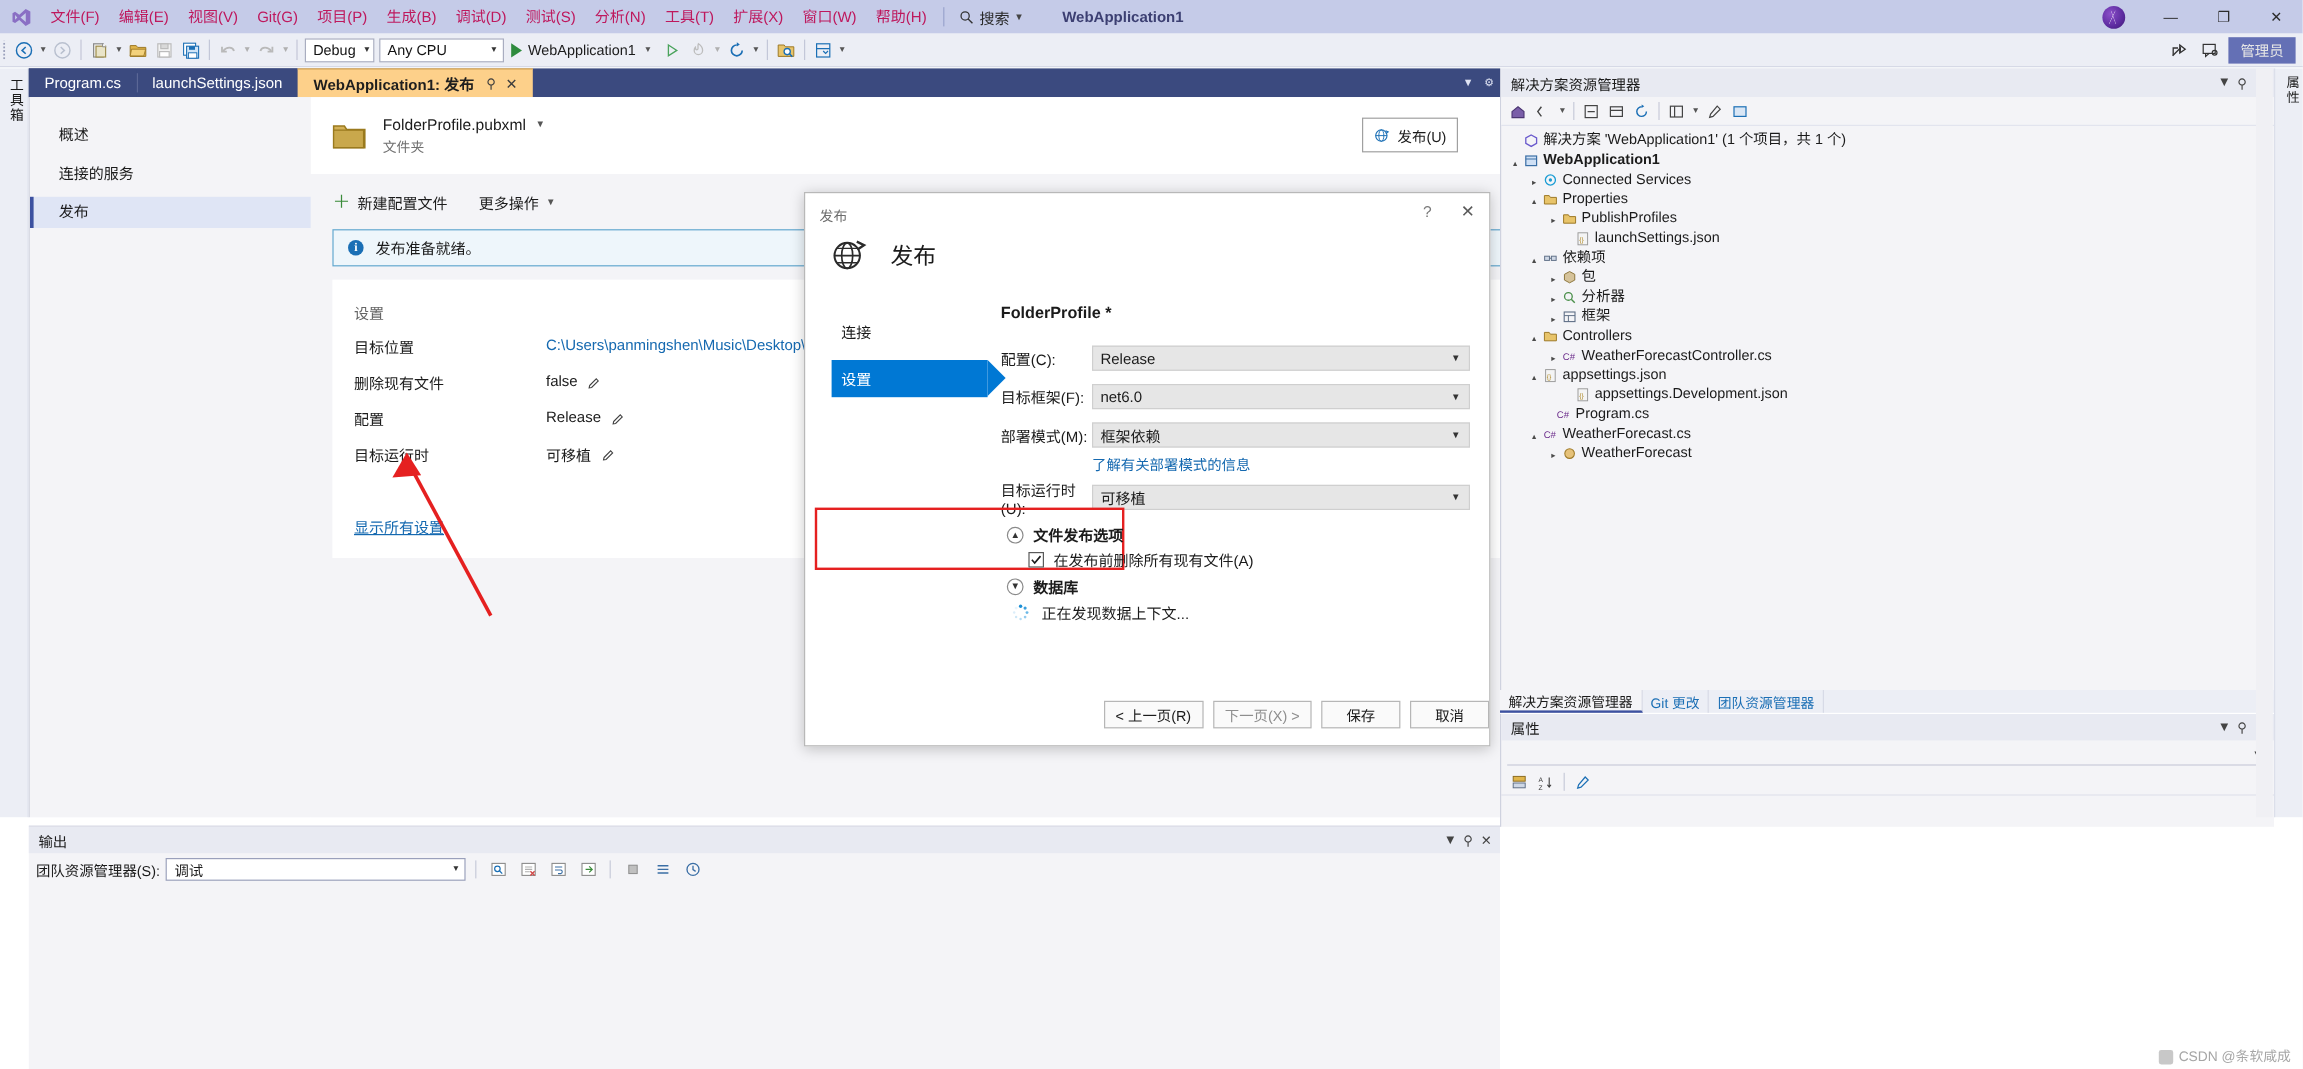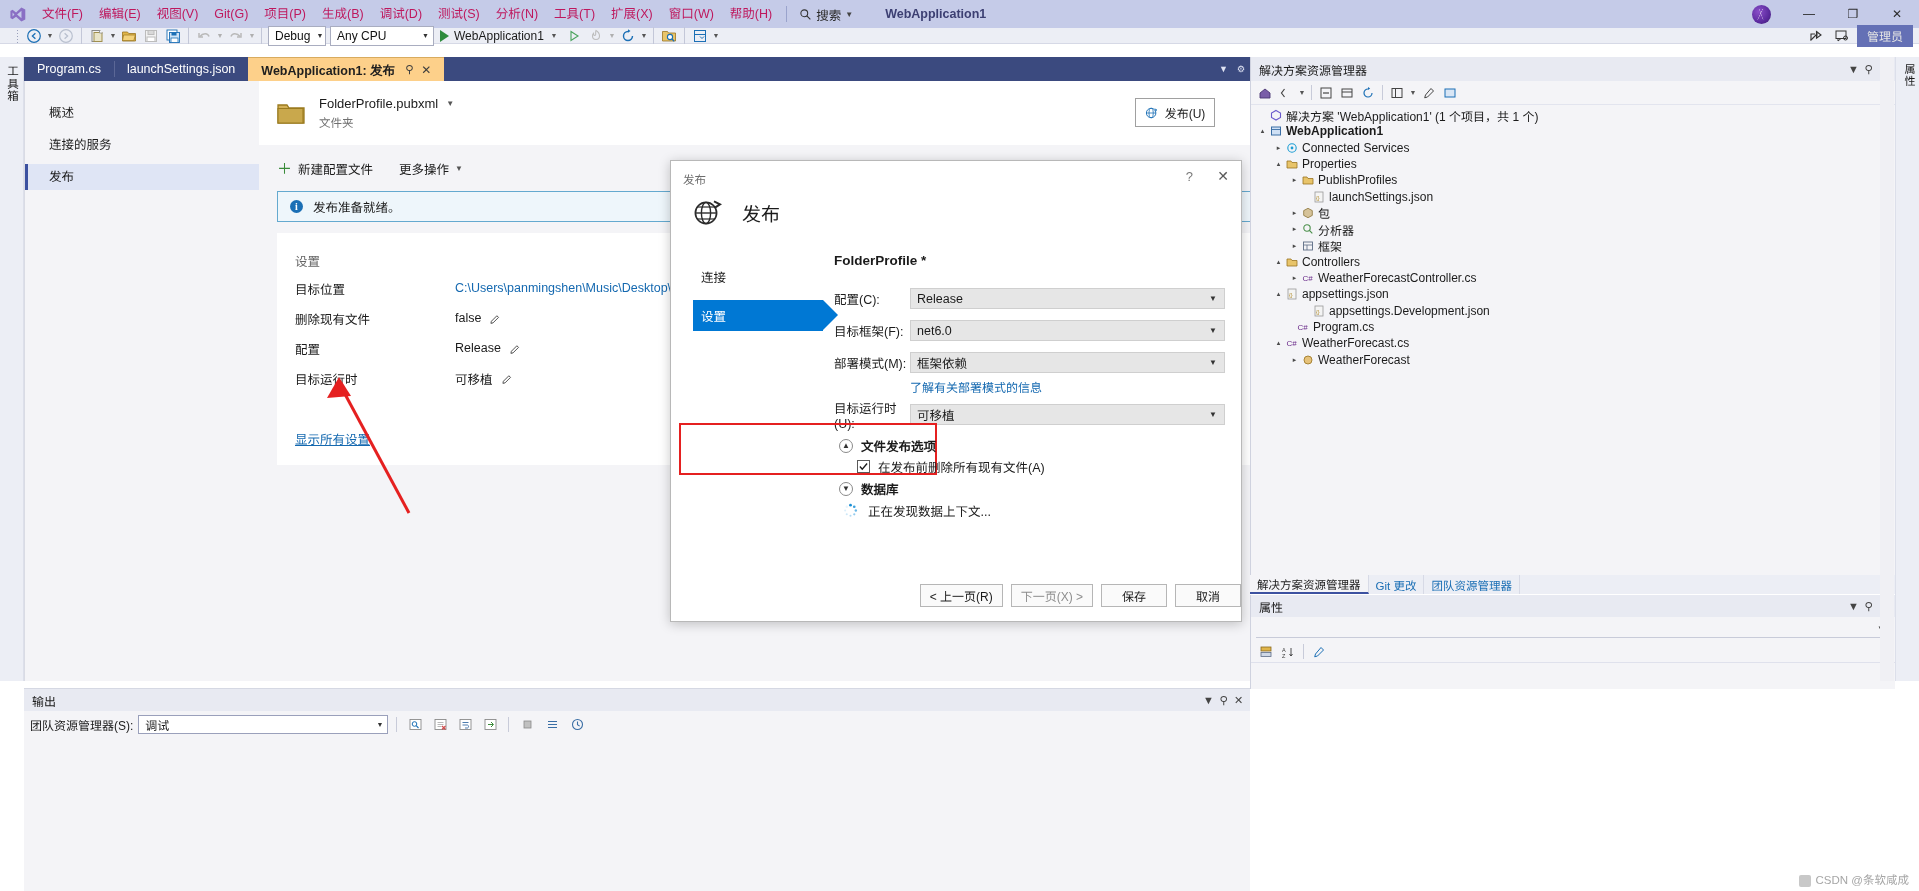--- a/index.html
+++ b/index.html
@@ -44,22 +44,22 @@
       linear-gradient(115deg, transparent 40%, rgba(255,255,255,.55) 42%, transparent 46%),
       linear-gradient(70deg, transparent 45%, rgba(255,255,255,.45) 48%, transparent 52%);
   }
   .wbtn {
     width: 44px; height: 28px; display: flex; align-items: center; justify-content: center;
     color: #2c2c2c; font-size: 12px;
   }
 
   
   .toolbar {
-    position: absolute; left: 0; top: 28px; width: 1919px; height: 16px;
-    background: #eceef5; display: flex; align-items: center; padding-left: 14px;
+    position: absolute; left: 0; top: 28px; width: 1919px; height: 28px;
+    background: #eceef5; display: flex; align-items: center; padding-left: 0;
     border-bottom: 1px solid #d6d9e6;
   }
   .tb-grip { width: 7px; height: 16px; margin-right: 2px;
     background-image: radial-gradient(#9aa0bb 35%, transparent 36%);
     background-size: 3px 3px; background-repeat: repeat-y; background-position: 2px 1px; }
   .tbi { width: 22px; height: 22px; display: flex; align-items: center; justify-content: center; position: relative; }
   .tbi svg { display: block; }
   .tb-caret { font-size: 7px; color: #555; width: 10px; text-align: center; }
   .tb-caret.dim { color: #b0b0b0; }
   .tb-sep { width: 1px; height: 17px; background: #c3c7d8; margin: 0 4px; }
@@ -261,21 +261,21 @@
   .sei svg { display: block; }
   .se-sep { width: 1px; height: 15px; background: #c8cbd9; margin: 0 3px; }
   .se-search {
     margin: 4px 6px; height: 20px; background: #fff; border: 1px solid #9aa0bb;
     display: flex; align-items: center; padding: 0 4px 0 6px;
   }
   .se-search .sp { flex: 1; font-size: 11.5px; color: #6e6e6e; }
   .se-search .si { width: 13px; color: #1b6fb5; }
   .se-tree { padding: 2px 0 0 0; }
   .tr {
-    height: 16.3px; display: flex; align-items: center; font-size: 12px; color: #1b1b1b;
+    height: 16.3px; display: flex; align-items: flex-end; font-size: 12px; color: #1b1b1b;
     white-space: nowrap;
   }
   .tr .arw { width: 11px; font-size: 7px; color: #4a4a4a; text-align: center; flex: none; }
   .tr .ti { width: 15px; display: flex; align-items: center; justify-content: center; flex: none; }
   .tr .tl { padding-left: 3px; }
   .tr.bold .tl { font-weight: bold; }
 
   
   .ic { width: 12px; height: 12px; display: block; }
 
@@ -899,20 +899,31 @@
         <span class="arw"></span>
         <span class="ti">
           <svg class="ic" viewBox="0 0 12 12">
               <rect x="2" y="1" width="8" height="10" fill="#f4f4f4" stroke="#9a9a9a" stroke-width=".8"></rect>
               <text x="3" y="8.6" font-size="5.6" fill="#b08a2a" font-family="Liberation Sans">{}</text>
             </svg>
         </span>
         <span class="tl">launchSettings.json</span>
       </div>
 
+      <div class="tr" style="padding-left:22px">
+        <span class="arw">▴</span>
+        <span class="ti">
+          <svg class="ic" viewBox="0 0 12 12">
+              <rect x="1.2" y="4.5" width="4" height="3.5" fill="#cfd8e6" stroke="#5d6d85" stroke-width=".8"></rect>
+              <rect x="6.8" y="4.5" width="4" height="3.5" fill="#cfd8e6" stroke="#5d6d85" stroke-width=".8"></rect>
+              <line x1="5.2" y1="6.2" x2="6.8" y2="6.2" stroke="#5d6d85" stroke-width=".9"></line>
+            </svg>
+        </span>
+        <span class="tl">依赖项</span>
+      </div>
 
       <div class="tr" style="padding-left:38px">
         <span class="arw">▸</span>
         <span class="ti">
           <svg class="ic" viewBox="0 0 12 12">
               <path d="M6 1.3 10.3 3.6v4.8L6 10.7 1.7 8.4V3.6z" fill="#d6c39a" stroke="#8a7338" stroke-width=".8"></path>
             </svg>
         </span>
         <span class="tl">包</span>
       </div>

